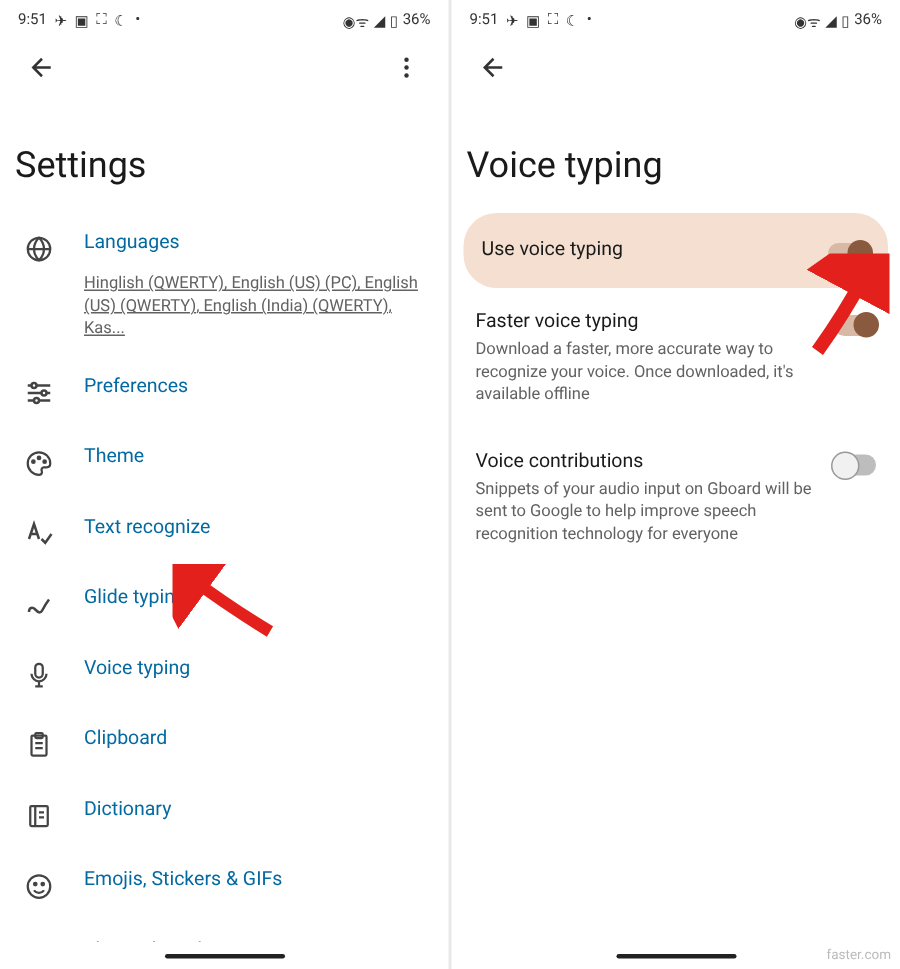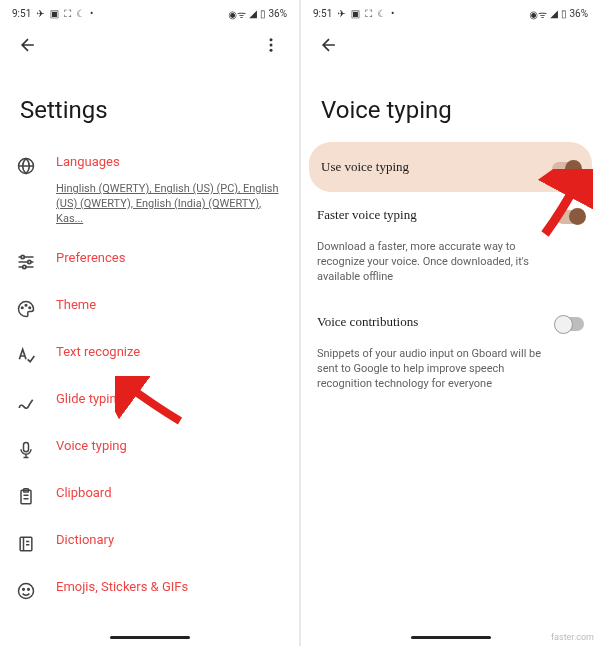--- a/index.html
+++ b/index.html
@@ -3,33 +3,33 @@
   <meta charset="utf-8">
   <style>
     * { margin: 0; padding: 0; box-sizing: border-box; font-family: 'Roboto', 'Segoe UI', Arial, sans-serif; }
     body { background: #e8e8e8; display: flex; gap: 2px; width: 600px; height: 646px; overflow: hidden; }
     .phone { background: #fff; width: 299px; height: 646px; position: relative; display: flex; flex-direction: column; }
     .status-bar { height: 22px; padding: 5px 12px 0; display: flex; justify-content: space-between; align-items: center; font-size: 10px; color: #333; }
     .status-left { display: flex; align-items: center; gap: 5px; }
     .status-right { display: flex; align-items: center; gap: 3px; font-size: 10px; }
     .toolbar { height: 46px; display: flex; align-items: center; justify-content: space-between; padding: 0 10px; }
     .icon-btn { width: 36px; height: 36px; border: none; background: none; display: flex; align-items: center; justify-content: center; cursor: pointer; border-radius: 50%; }
-    .page-title { font-size: 24px; font-weight: 400; padding: 28px 20px 18px; color: #1a1a1a; }
+    .page-title { font-size: 24px; font-weight: 400; padding: 28px 10px 18px; color: #1a1a1a; }
     .content { flex: 1; overflow: hidden; }
     .setting-row { display: flex; align-items: flex-start; padding: 11px 14px; cursor: pointer; }
     .setting-row.tall { align-items: flex-start; padding: 11px 14px; }
     .setting-icon { width: 24px; height: 24px; margin-right: 18px; flex-shrink: 0; display: flex; align-items: center; justify-content: center; color: #444; margin-top: 1px; }
     .setting-text { flex: 1; min-width: 0; }
-    .setting-title { font-size: 13px; color: #ef4444; line-height: 1.4; }
+    .setting-title { font-size: 13px; color: #0369a1; line-height: 1.4; }
     .setting-sub { font-size: 11px; color: #626262; line-height: 1.35; margin-top: 11px; text-decoration: underline; }
     .vt-row { display: flex; align-items: flex-start; padding: 14px 16px; position: relative; }
     .vt-row.highlight { background: #f4dfd1; border-radius: 22px; margin: 0 8px; padding: 16px 12px; }
     .vt-text { flex: 1; padding-right: 10px; }
-    .vt-title { font-size: 13px; color: #1a1a1a; line-height: 1.4; font-family: Liberation Serif, serif; }
-    .vt-sub { font-size: 11px; color: #626262; line-height: 1.35; margin-top: 16px; }
+    .vt-title { font-size: 13px; color: #1a1a1a; line-height: 1.4; }
+    .vt-sub { font-size: 11px; color: #626262; line-height: 1.35; margin-top: 2px; }
     .toggle { width: 28px; height: 14px; border-radius: 7px; position: relative; flex-shrink: 0; margin-top: 4px; cursor: pointer; }
     .toggle.on { background: #d8b9a5; }
     .toggle.on::after { content: ''; position: absolute; width: 17px; height: 17px; border-radius: 50%; background: #8a5a3e; top: -2px; right: -2px; }
     .toggle.off { background: #bdbdbd; }
     .toggle.off::after { content: ''; position: absolute; width: 17px; height: 17px; border-radius: 50%; background: #f1f1f1; border: 1px solid #999; top: -2px; left: -2px; }
     .nav-bar { height: 18px; display: flex; justify-content: center; align-items: center; }
     .nav-pill { width: 80px; height: 3px; background: #222; border-radius: 2px; }
     .arrow { position: absolute; pointer-events: none; }
     .watermark { position: absolute; bottom: 4px; right: 6px; font-size: 9px; color: #bbb; }
   </style>

